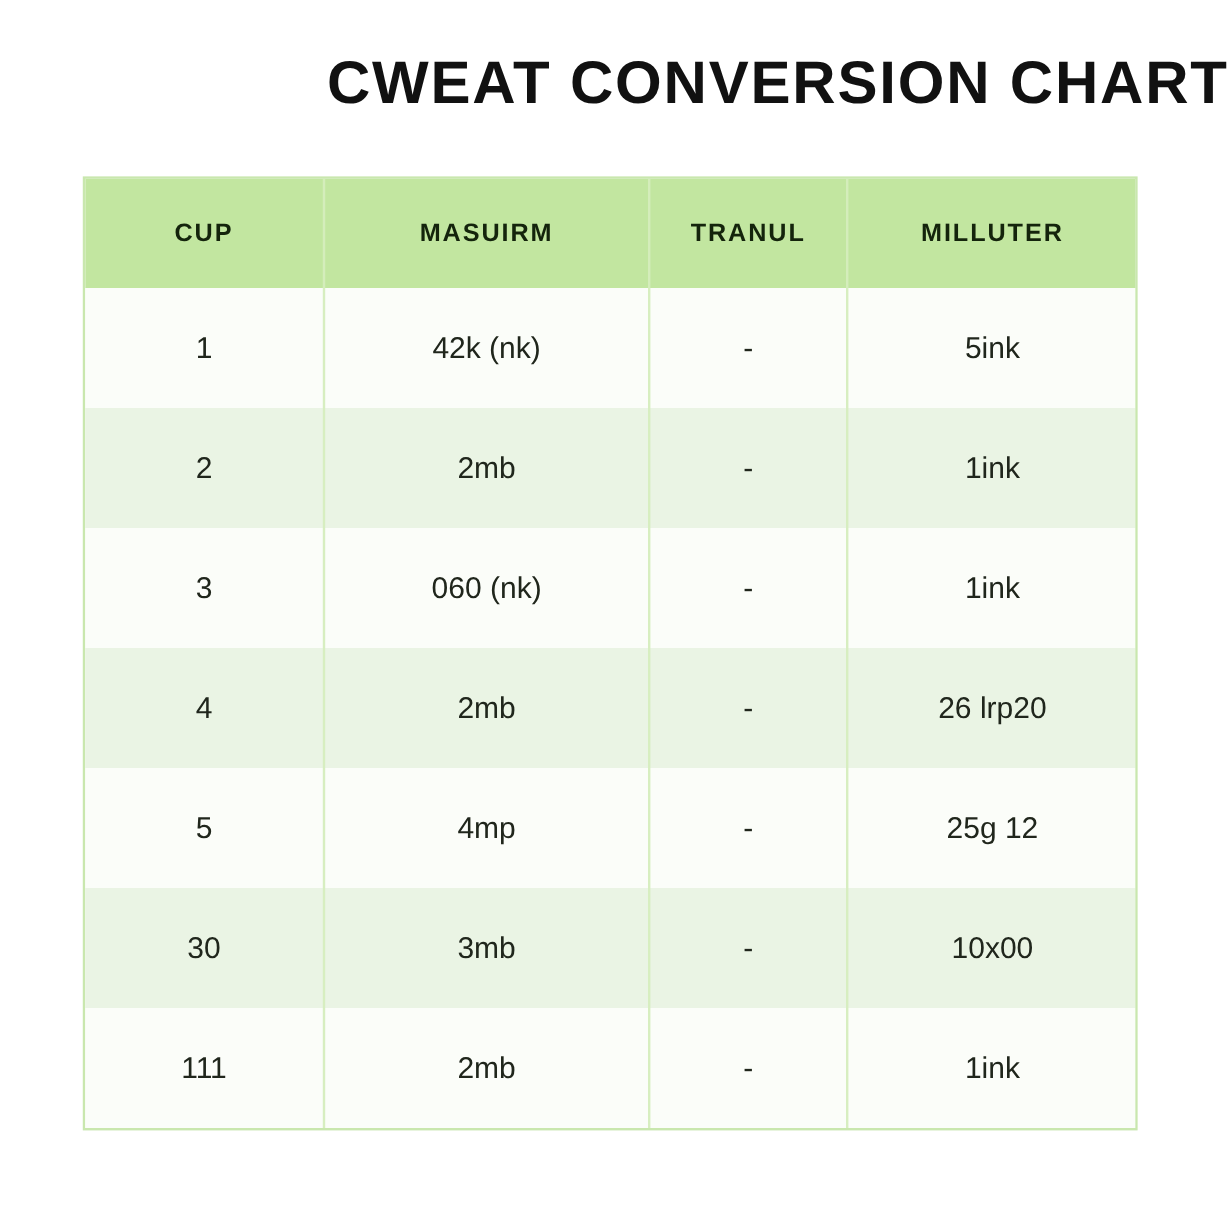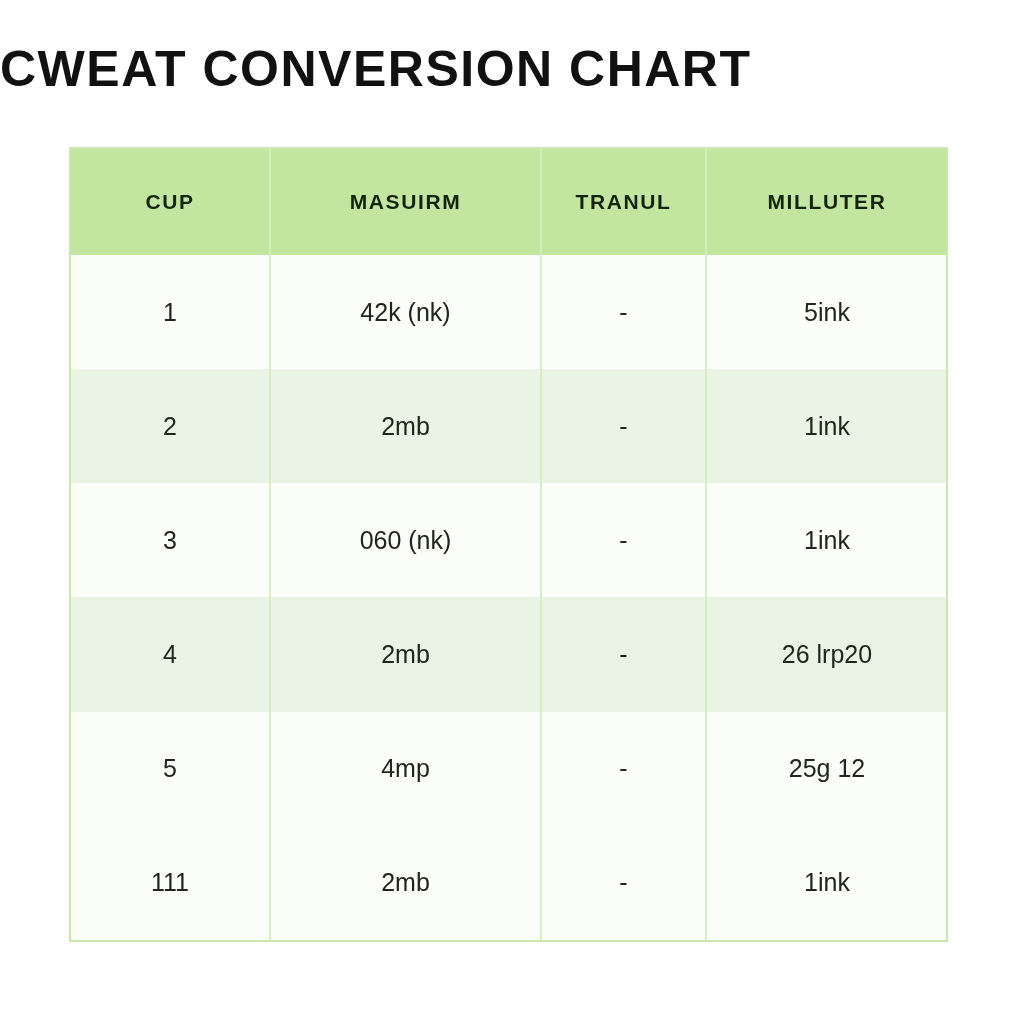--- a/index.html
+++ b/index.html
@@ -21,21 +21,21 @@
     background: #ffffff;
     box-sizing: border-box;
   }
 
   
   .title {
     position: absolute;
     left: 0;
     top: 42px;
     width: 1024px;
-    text-align: left;
+    text-align: right;
     font-family: "Liberation Sans", sans-serif;
     font-size: 50px;
     font-weight: 700;
     letter-spacing: 1.5px;
     color: #111111;
     text-transform: uppercase;
     line-height: 1.1;
     white-space: nowrap;
   }
 
@@ -60,21 +60,21 @@
   }
 
   table.conv col.c0 { width: 199px; }
   table.conv col.c1 { width: 271px; }
   table.conv col.c2 { width: 165px; }
   table.conv col.c3 { width: 241px; }
 
   
   table.conv thead th {
     background: #c2e6a0;
-    height: 106px;
+    height: 91px;
     padding: 0 6px;
     text-align: center;
     vertical-align: middle;
     font-family: "Liberation Sans", sans-serif;
     font-size: 21px;
     font-weight: 700;
     letter-spacing: 1.6px;
     color: #14240c;
     text-transform: uppercase;
     border-right: 2px solid #d4edbb;
@@ -154,20 +154,26 @@
             <td>2mb</td>
             <td class="dash">-</td>
             <td>26 lrp20</td>
           </tr>
           <tr class="odd">
             <td>5</td>
             <td>4mp</td>
             <td class="dash">-</td>
             <td>25g 12</td>
           </tr>
+          <tr class="even">
+            <td>30</td>
+            <td>3mb</td>
+            <td class="dash">-</td>
+            <td>10x00</td>
+          </tr>
           <tr class="odd">
             <td>111</td>
             <td>2mb</td>
             <td class="dash">-</td>
             <td>1ink</td>
           </tr>
         </tbody>
     </table>
   </div>
 

